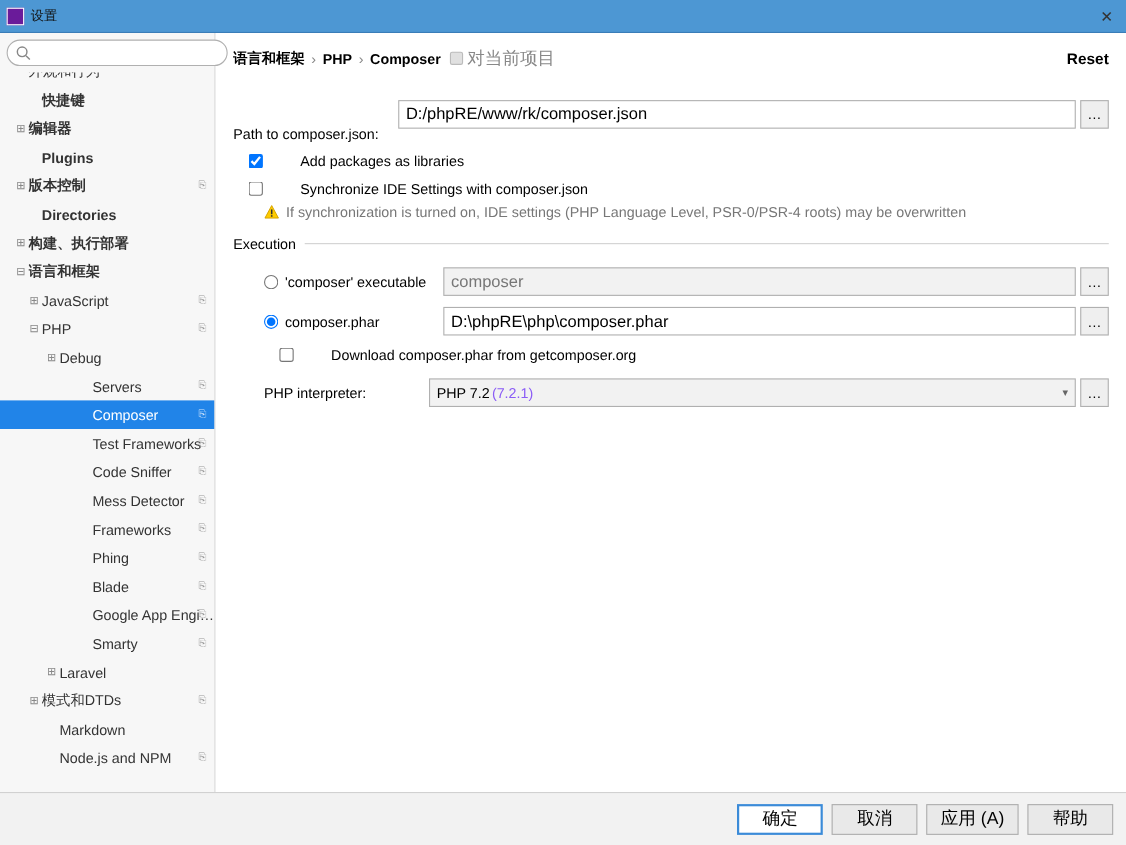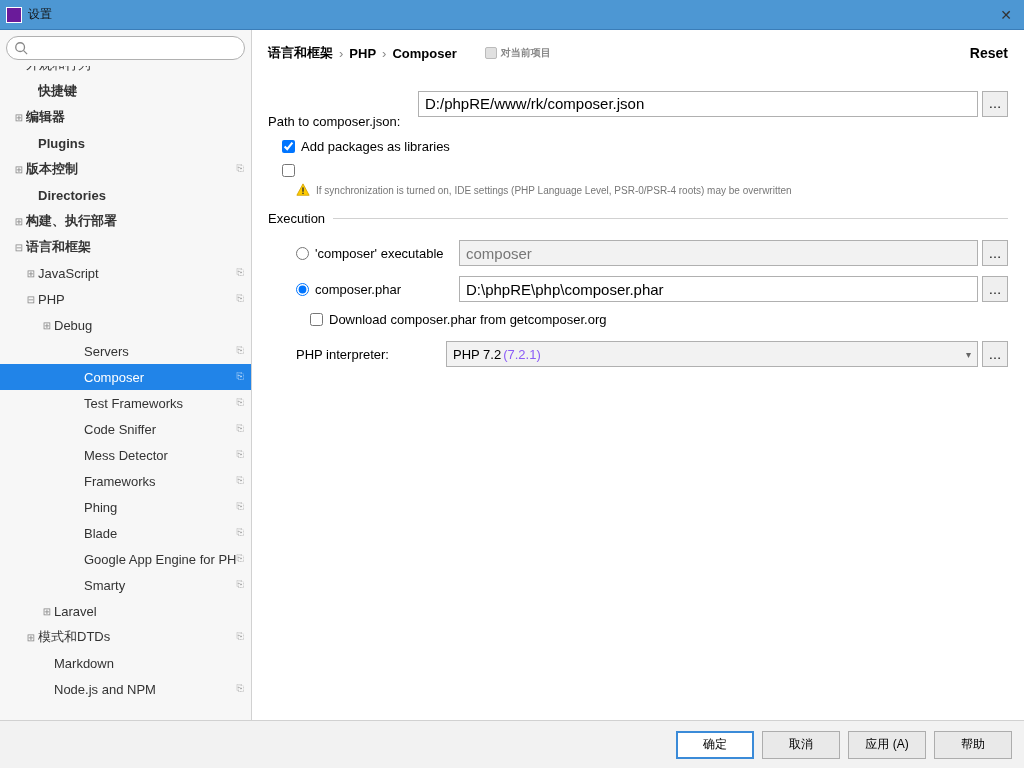--- a/index.html
+++ b/index.html
@@ -2,62 +2,62 @@
 <html><head>
 <meta charset="utf-8">
 <style>
   * { box-sizing: border-box; margin: 0; padding: 0; font-family: "Microsoft YaHei", "Segoe UI", sans-serif; }
   html, body { width: 1024px; height: 768px; overflow: hidden; background: #f2f2f2; }
   .titlebar { height: 30px; background: #4d97d3; display: flex; align-items: center; padding: 0 6px; color: #000; position: relative; border-bottom: 1px solid #3a7db8; }
   .titlebar .icon { width: 16px; height: 16px; background: #6a1b9a; border: 1px solid #fff; margin-right: 6px; }
   .titlebar .title { font-size: 12px; color: #111; }
   .titlebar .close { position: absolute; right: 4px; top: 4px; width: 28px; height: 22px; display: flex; align-items: center; justify-content: center; font-size: 14px; color: #333; cursor: pointer; }
   .body { display: flex; height: calc(768px - 30px - 48px); background: #fff; }
-  .sidebar { width: 252px; border-right: 1px solid #d1d1d1; display: flex; flex-direction: column; background: #f7f7f7; }
+  .sidebar { width: 196px; border-right: 1px solid #d1d1d1; display: flex; flex-direction: column; background: #f7f7f7; }
   .search-wrap { padding: 6px; display: flex; align-items: center; }
   .search-input { flex: 1; height: 24px; border: 1px solid #b0b0b0; border-radius: 12px; background: #fff; padding: 0 22px 0 22px; font-size: 12px; position: relative; }
   .search-wrap .mag { position: absolute; margin-left: 8px; color: #888; }
   .tree { flex: 1; overflow: hidden; font-size: 13px; color: #333; }
   .tree-item { height: 26px; display: flex; align-items: center; padding-left: 12px; cursor: pointer; position: relative; white-space: nowrap; }
   .tree-item .exp { width: 14px; display: inline-block; text-align: center; color: #888; font-size: 10px; }
   .tree-item .label { flex: 1; overflow: hidden; text-overflow: ellipsis; }
   .tree-item .badge { position: absolute; right: 4px; top: 5px; width: 14px; height: 14px; font-size: 9px; color: #999; display: flex; align-items: center; justify-content: center; }
   .tree-item.bold .label { font-weight: 600; }
   .tree-item.selected { background: #2184e8; color: #fff; }
   .tree-item.selected .badge { color: #cfe4fb; }
   .tree-item.ind1 { padding-left: 24px; }
   .tree-item.ind2 { padding-left: 40px; }
   .tree-item.ind3 { padding-left: 70px; }
   .main { flex: 1; display: flex; flex-direction: column; background: #fff; }
   .header { height: 38px; border-bottom: 0; display: flex; align-items: center; padding: 12px 16px 4px 16px; font-size: 13px; }
   .crumb { font-weight: 600; }
   .crumb.sep { color: #888; margin: 0 6px; font-weight: normal; }
-  .scope { margin-left: 28px; color: #888; font-size: 10px; display: flex; align-items: center; gap: 4px; font-weight: bold; }
+  .scope { margin-left: 8px; color: #888; font-size: 16px; display: flex; align-items: center; gap: 4px; }
   .scope .tiny { width: 12px; height: 12px; background: #e0e0e0; border: 1px solid #bbb; border-radius: 2px; }
   .reset { margin-left: auto; color: #000000; font-size: 14px; cursor: pointer; font-weight: bold; }
   .content { flex: 1; padding: 10px 16px 16px 16px; font-size: 13px; overflow: auto; }
   .row { display: flex; align-items: center; margin-bottom: 10px; }
   .form-label { width: 150px; min-width: 150px; margin-top: 36px; }
   .text-input { flex: 1; height: 26px; border: 1px solid #b0b0b0; background: #fff; padding: 0 6px; font-size: 15px; }
   .text-input:disabled { background: #f2f2f2; color: #777; }
   .btn-dots { width: 26px; height: 26px; border: 1px solid #b0b0b0; background: #efefef; margin-left: 4px; cursor: pointer; font-size: 13px; display:flex;align-items:center;justify-content:center;}
-  .cb-row { margin-left: 14px; display: flex; align-items: center; margin-bottom: 10px; }
+  .cb-row { margin-left: 14px; display: flex; align-items: center; margin-bottom: 10px; gap: 28px; }
   .cb-row input[type=checkbox] { margin-right: 6px; }
-  .warn-row { margin-left: 28px; display: flex; align-items: center; font-size: 10px; color: #777; margin-bottom: 14px; }
+  .warn-row { margin-left: 28px; display: flex; align-items: center; font-size: 13px; color: #777; margin-bottom: 14px; }
   .warn-icon { width: 14px; height: 14px; margin-right: 6px; }
   .section-head { display: flex; align-items: center; margin: 8px 0 14px 0; }
   .section-head .line { flex: 1; height: 1px; background: #d1d1d1; margin-left: 8px; }
   .radio-row { margin-left: 28px; display: flex; align-items: center; margin-bottom: 10px; }
   .radio-row input[type=radio] { margin-right: 6px; }
   .radio-label { width: 144px; min-width: 144px; }
   .select { flex: 1; height: 26px; border: 1px solid #b0b0b0; background: #f2f2f2; padding: 2px 24px 2px 6px; font-size: 13px; position: relative; display:flex;align-items:center; }
   .select .caret { position: absolute; right: 6px; top: 50%; transform: translateY(-50%); font-size: 10px; color: #666; }
   .select .ver { color: #8b5cf6; margin-left: 2px; }
   .footer { height: 48px; border-top: 1px solid #d1d1d1; display: flex; align-items: center; justify-content: flex-end; padding: 0 12px; gap: 8px; background: #f2f2f2; }
-  .btn { min-width: 78px; height: 28px; border: 1px solid #adadad; background: #e9e9e9; font-size: 12px; cursor: pointer; padding: 0 12px; }
+  .btn { min-width: 78px; height: 28px; border: 1px solid #adadad; background: #e9e9e9; font-size: 16px; cursor: pointer; padding: 0 12px; }
   .btn.primary { border: 2px solid #3b8bd8; background: #fff; }
 </style>
 </head>
 <body>
 
 <div class="titlebar">
   <div class="icon"></div>
   <span class="title">设置</span>
   <div class="close">✕</div>
 </div>
@@ -211,20 +211,21 @@
         <button class="btn-dots">…</button>
       </div>
 
       <div class="cb-row">
         <input type="checkbox" checked="" style="">
         <span>Add packages as libraries</span>
       </div>
 
       <div class="cb-row" style="margin-bottom:6px;">
         <input type="checkbox" style="">
+        <span>Synchronize IDE Settings with composer.json</span>
       </div>
 
       <div class="warn-row">
         <svg class="warn-icon" viewBox="0 0 16 16">
             <path d="M8 1 L15 14 L1 14 Z" fill="#ffcc00" stroke="#d4a200"></path>
             <rect x="7.2" y="5" width="1.6" height="5" fill="#333"></rect>
             <rect x="7.2" y="11" width="1.6" height="1.6" fill="#333"></rect>
           </svg>
         <span>If synchronization is turned on, IDE settings (PHP Language Level, PSR-0/PSR-4 roots) may be overwritten</span>
       </div>

